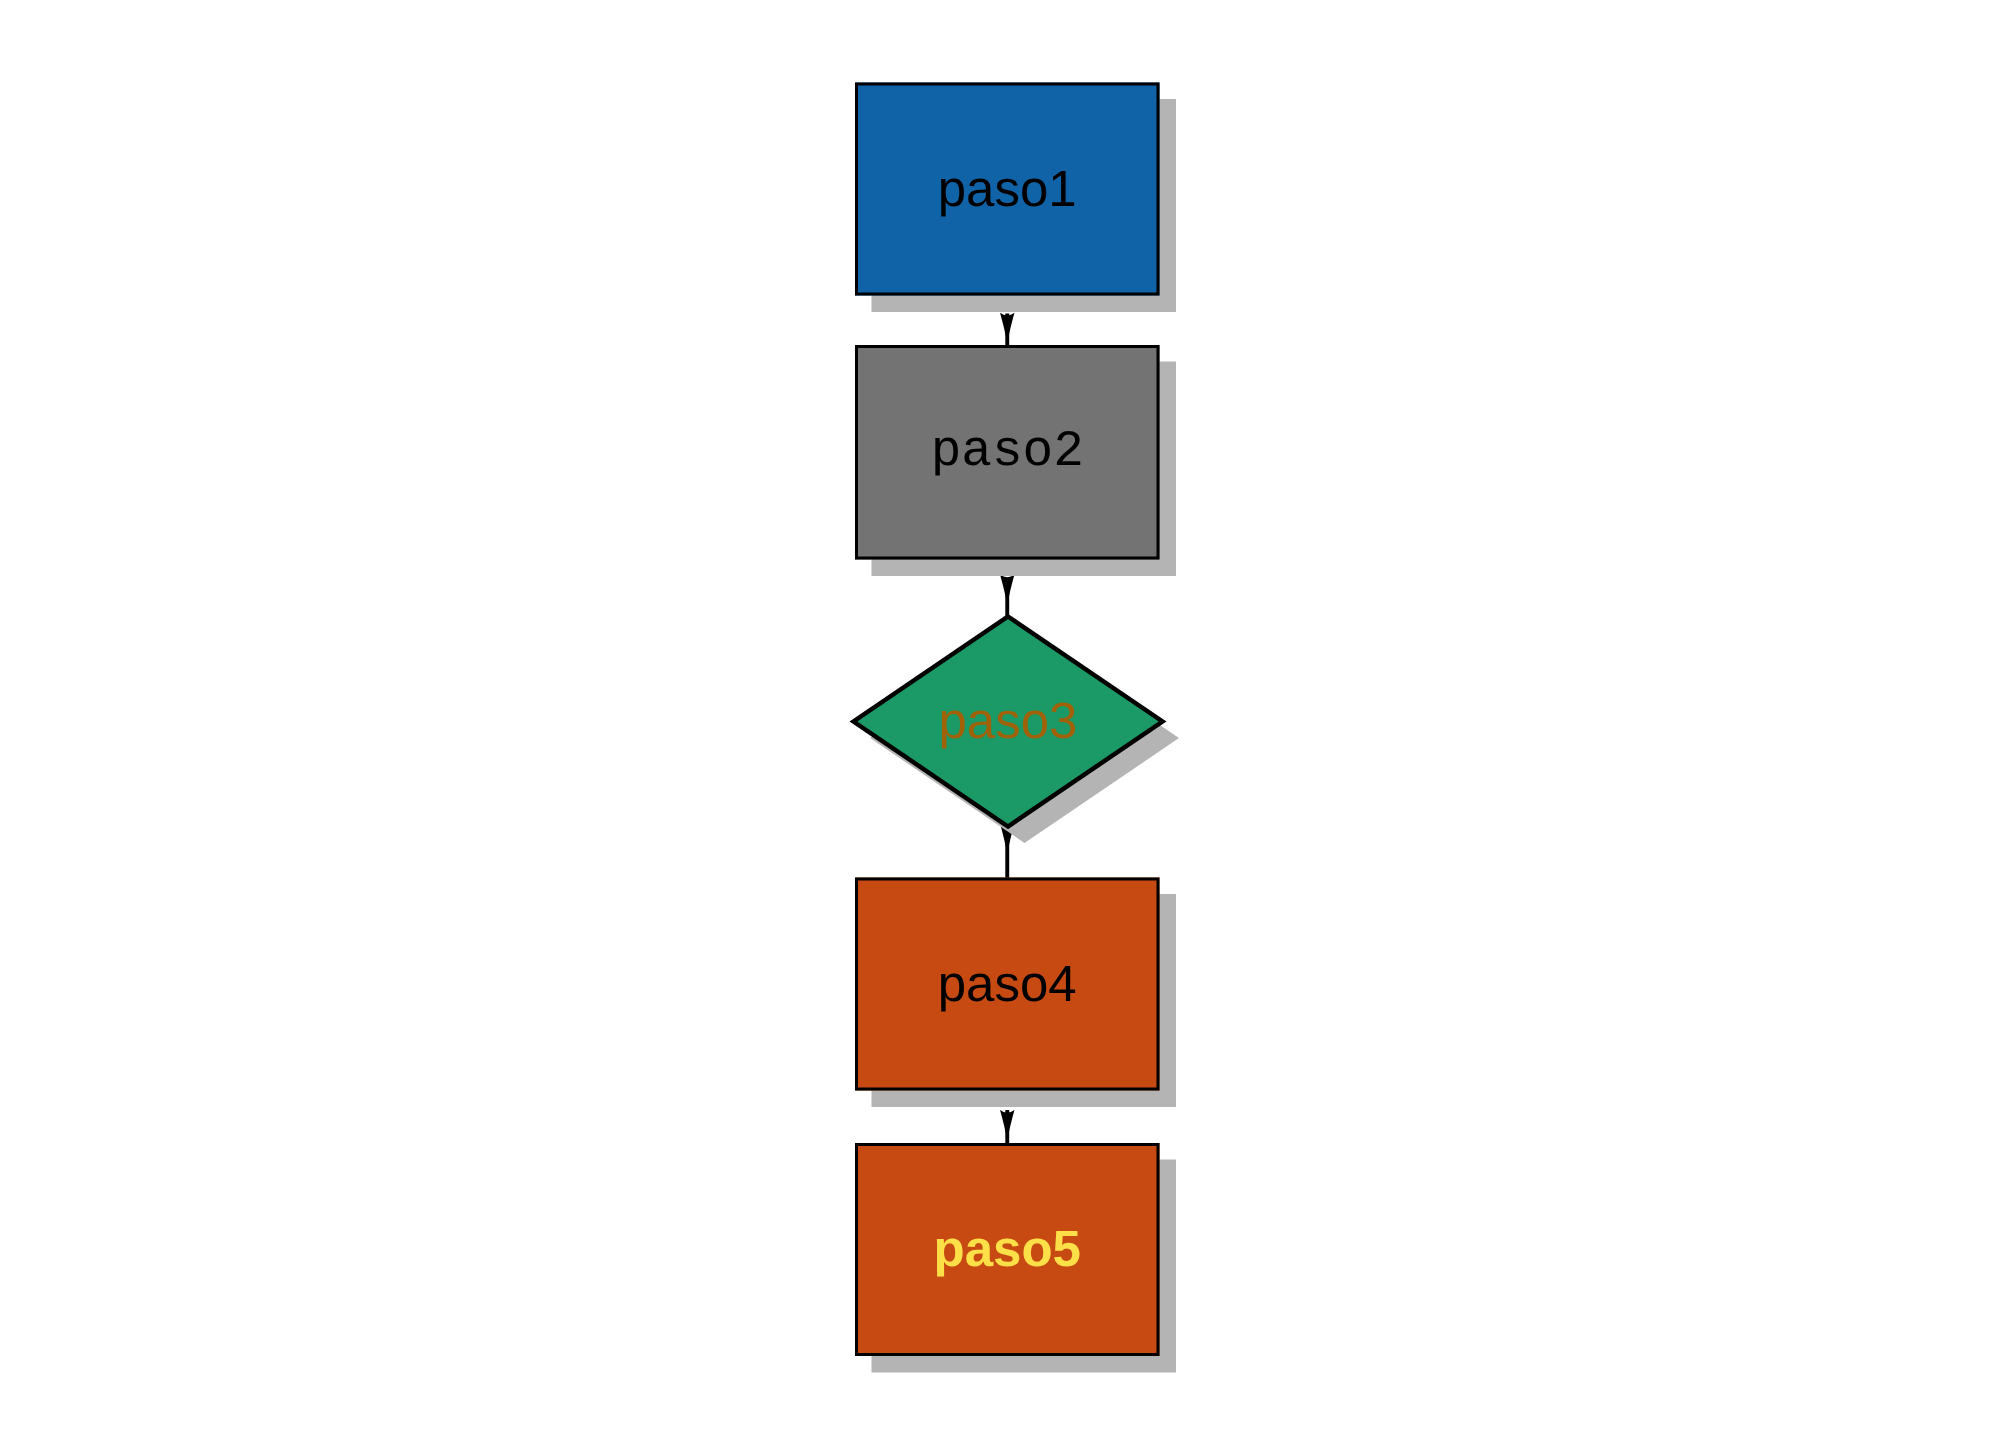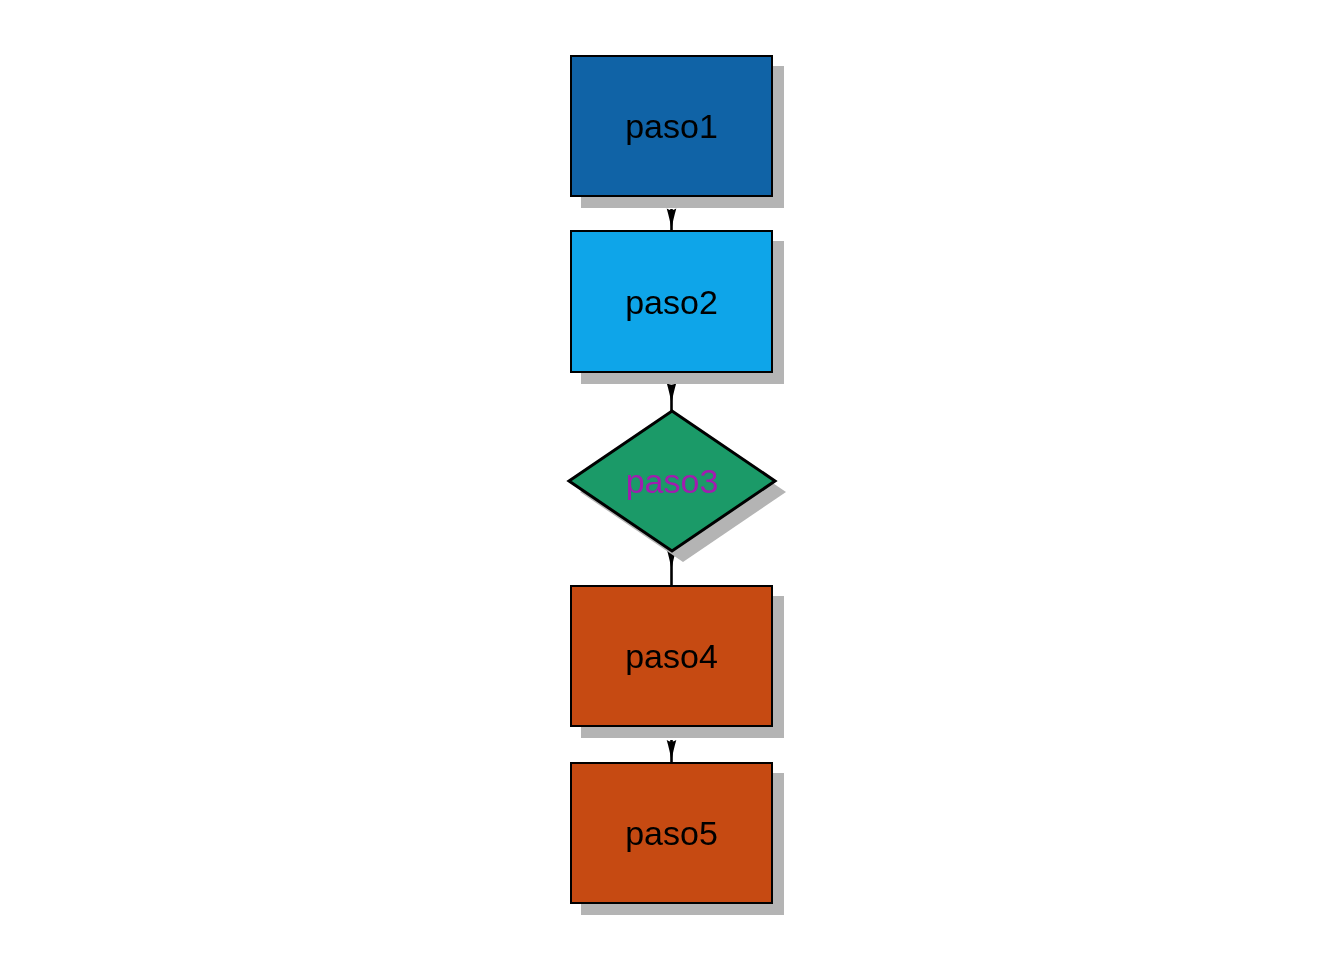--- a/index.html
+++ b/index.html
@@ -66,42 +66,42 @@
 
   <div class="nodewrap" id="node-1">
     <div class="nshadow" style="background-color: rgb(180, 180, 180);"></div>
     <div class="nbox" style="background-color: rgb(16, 99, 166); border-color: rgb(0, 0, 0);">
       <span class="nlabel" style="color: rgb(0, 0, 0);">paso1</span>
     </div>
   </div>
 
   <div class="nodewrap" id="node-2">
     <div class="nshadow" style="background-color: rgb(180, 180, 180);"></div>
-    <div class="nbox" style="background-color: #0ea5e9; border-color: rgb(0, 0, 0);">
+    <div class="nbox" style="background-color: #737373; border-color: rgb(0, 0, 0); font-family: Liberation Mono, monospace;">
       <span class="nlabel" style="color: rgb(0, 0, 0);">paso2</span>
     </div>
   </div>
 
   <div class="nodewrap" id="node-3">
     <svg width="224" height="160" viewBox="0 0 224 160">
       <polygon points="117,15 220,85 117,155 14,85" fill="#B4B4B4"></polygon>
       <polygon points="106,4 209,74 106,144 3,74" stroke-width="3" fill="#1B9A68" stroke="#000000"></polygon>
     </svg>
     <div class="dlabelbox">
-      <span class="nlabel" style="color: #a21caf;">paso3</span>
+      <span class="nlabel" style="color: #a16207;">paso3</span>
     </div>
   </div>
 
   <div class="nodewrap" id="node-4">
     <div class="nshadow" style="background-color: rgb(180, 180, 180);"></div>
     <div class="nbox" style="background-color: rgb(198, 74, 18); border-color: rgb(0, 0, 0);">
       <span class="nlabel" style="color: rgb(0, 0, 0);">paso4</span>
     </div>
   </div>
 
   <div class="nodewrap" id="node-5">
     <div class="nshadow" style="background-color: rgb(180, 180, 180);"></div>
     <div class="nbox" style="background-color: rgb(198, 74, 18); border-color: rgb(0, 0, 0);">
-      <span class="nlabel" style="color: #000000;">paso5</span>
+      <span class="nlabel" style="color: #fde047; font-weight: bold;">paso5</span>
     </div>
   </div>
 
 </div>
 
 </body></html>

